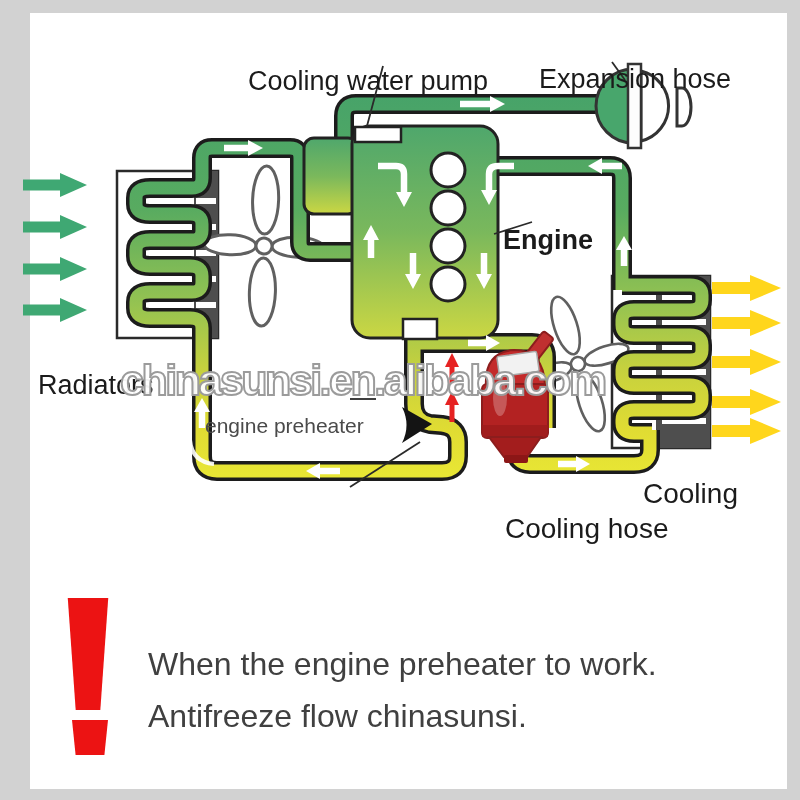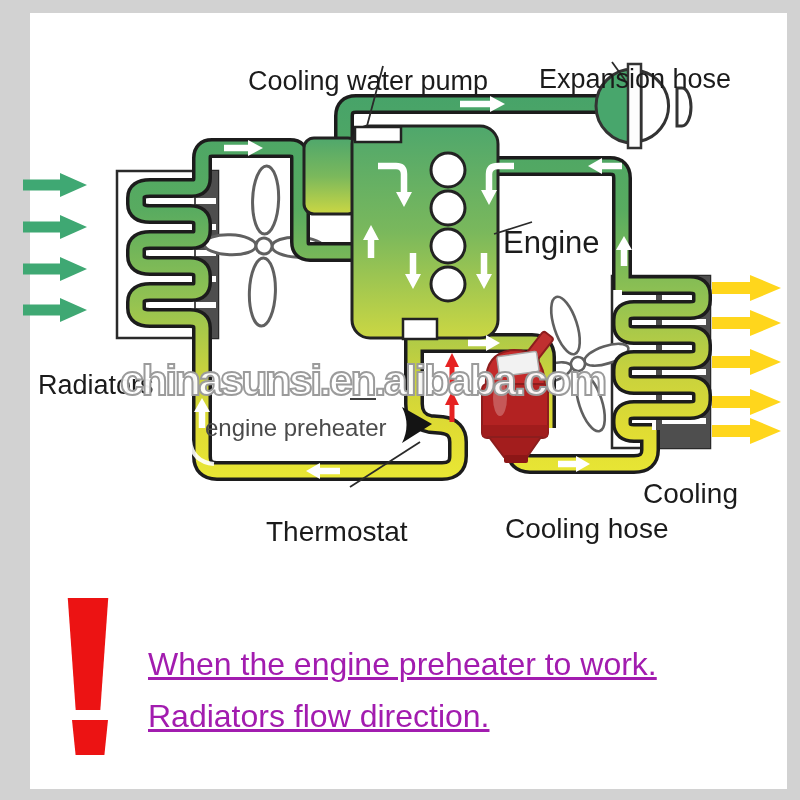--- a/index.html
+++ b/index.html
@@ -10,23 +10,23 @@
   }
   .canvas{
     position:absolute;left:30px;top:13px;width:757px;height:776px;
     background:#ffffff;
   }
   svg.diagram{position:absolute;left:0;top:0;z-index:1;}
   .labels{position:absolute;left:0;top:0;width:800px;height:716px;z-index:2;pointer-events:none;margin-top:30px;}
   .lbl{position:absolute;color:#1b1b1b;white-space:nowrap;}
   .lbl-pump{left:248px;top:36px;font-size:27px;}
   .lbl-tank{left:539px;top:34px;font-size:27px;}
-  .lbl-engine{left:503px;top:195px;font-size:31px;}
+  .lbl-engine{left:503px;top:195px;font-size:27px;font-weight:bold;}
   .lbl-radiators{left:38px;top:340px;font-size:27px;}
-  .lbl-preheater{left:205px;top:384px;font-size:24px;color:#4a4a4a;text-align:right;}
+  .lbl-preheater{left:205px;top:384px;font-size:21px;color:#4a4a4a;text-align:right;}
   .lbl-thermostat{left:266px;top:486px;font-size:28px;}
   .lbl-heaterhose{left:505px;top:483px;font-size:28px;}
   .lbl-heater{left:643px;top:448px;font-size:28px;}
   .watermark{
     position:absolute;left:120px;top:356px;z-index:3;white-space:nowrap;
     font-size:43px;font-weight:bold;letter-spacing:-2.5px;
     color:rgba(255,255,255,0.95);
     -webkit-text-stroke:2px #9b9b9b;
     pointer-events:none;
   }
@@ -34,21 +34,21 @@
   .excl-bar{
     position:absolute;left:66px;top:598px;width:44px;height:112px;
     background:#ec1313;
     clip-path:polygon(4% 0,96% 0,78% 100%,22% 100%);
   }
   .excl-dot{
     position:absolute;left:72px;top:720px;width:36px;height:35px;
     background:#ec1313;
     clip-path:polygon(0 0,100% 0,90% 100%,10% 100%);
   }
-  .note-line{position:absolute;font-size:32px;color:#a21caf;white-space:nowrap;text-decoration:underline;}
+  .note-line{position:absolute;font-size:32px;color:#404040;white-space:nowrap;}
   .note-line1{left:148px;top:646px;}
   .note-line2{left:148px;top:698px;}
 </style>
 </head>
 <body>
 
 <div class="canvas"></div>
 
 <svg class="diagram" width="800" height="800" viewBox="0 0 800 800">
   <defs>
@@ -221,25 +221,24 @@
     <line x1="350" y1="399" x2="376" y2="399"></line>
   </g>
 </svg>
 
 <div class="labels">
   <div class="lbl lbl-pump">Cooling water pump</div>
   <div class="lbl lbl-tank">Expansion hose</div>
   <div class="lbl lbl-engine">Engine</div>
   <div class="lbl lbl-radiators">Radiators</div>
   <div class="lbl lbl-preheater">engine preheater</div>
-  <div class="lbl lbl-thermostat">Thermostat</div>
   <div class="lbl lbl-heaterhose">Cooling hose</div>
   <div class="lbl lbl-heater">Cooling</div>
 </div>
 
 <div class="watermark">chinasunsi.en.alibaba.com</div>
 
 <div class="note">
   <div class="excl-bar"></div>
   <div class="excl-dot"></div>
   <div class="note-line note-line1">When the engine preheater to work.</div>
-  <div class="note-line note-line2">Radiators flow direction.</div>
+  <div class="note-line note-line2">Antifreeze flow chinasunsi.</div>
 </div>
 
 </body></html>

